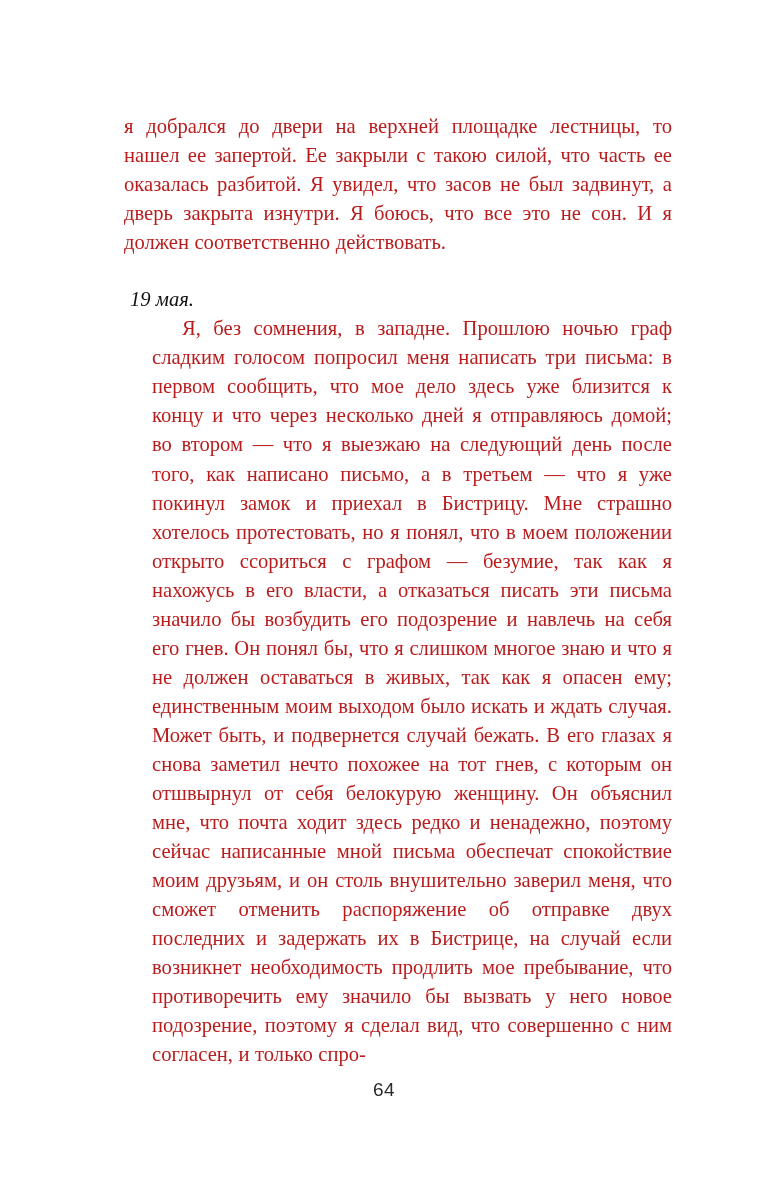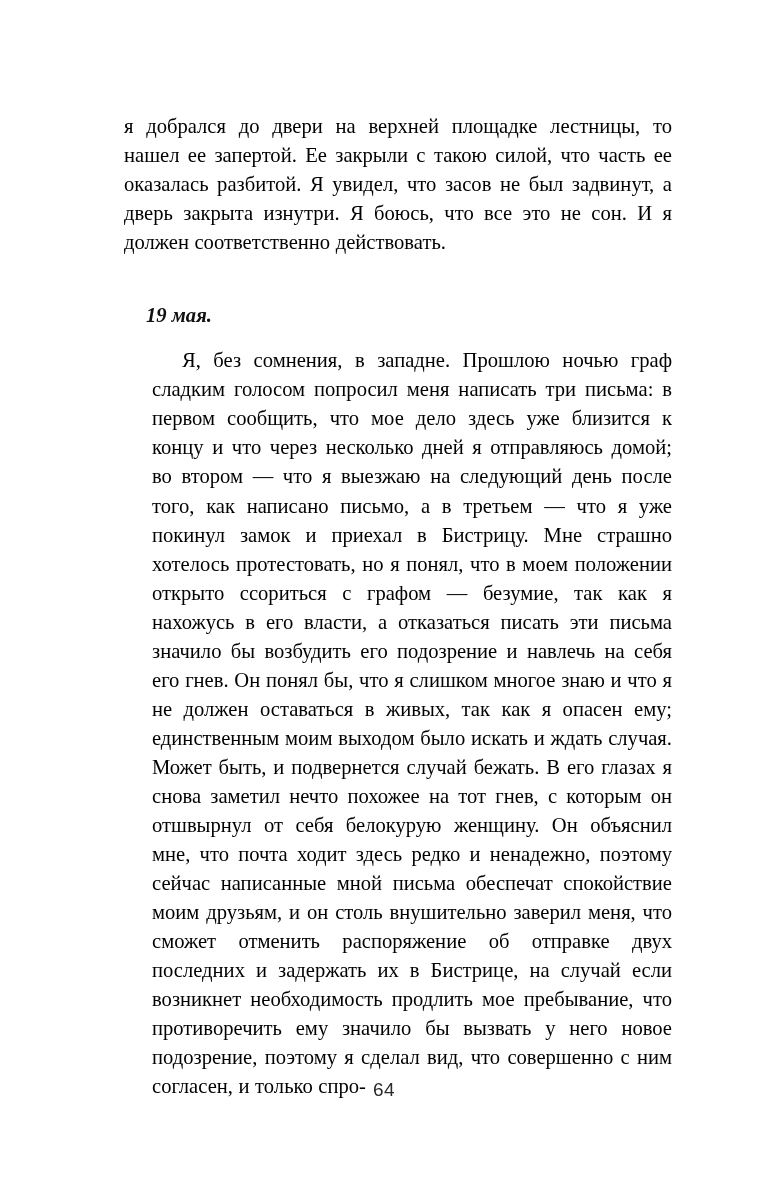--- a/index.html
+++ b/index.html
@@ -33,35 +33,35 @@
     top: 112px;
     width: 548px;
   }
 
   p.body-par {
     margin: 0;
     text-align: justify;
     text-justify: inter-word;
     font-size: 20.6px;
     line-height: 29.05px;
-    color: #000000;
+    color: #b91c1c;
     hyphens: manual;
     word-spacing: 0.02em;
   }
 
   p.body-par.indent {
     text-indent: 30px;
     margin-left: 28px;
   }
 
   .date-heading {
-    margin: 16px;
+    margin: 0;
     font-size: 20.6px;
     line-height: 29.05px;
-    font-weight: bold;
+    font-weight: normal;
     font-style: italic;
     color: #111111;
     text-indent: 6px;
     text-align: left;
   }
 
   .gap-before-date {
     height: 28px;
   }
 

